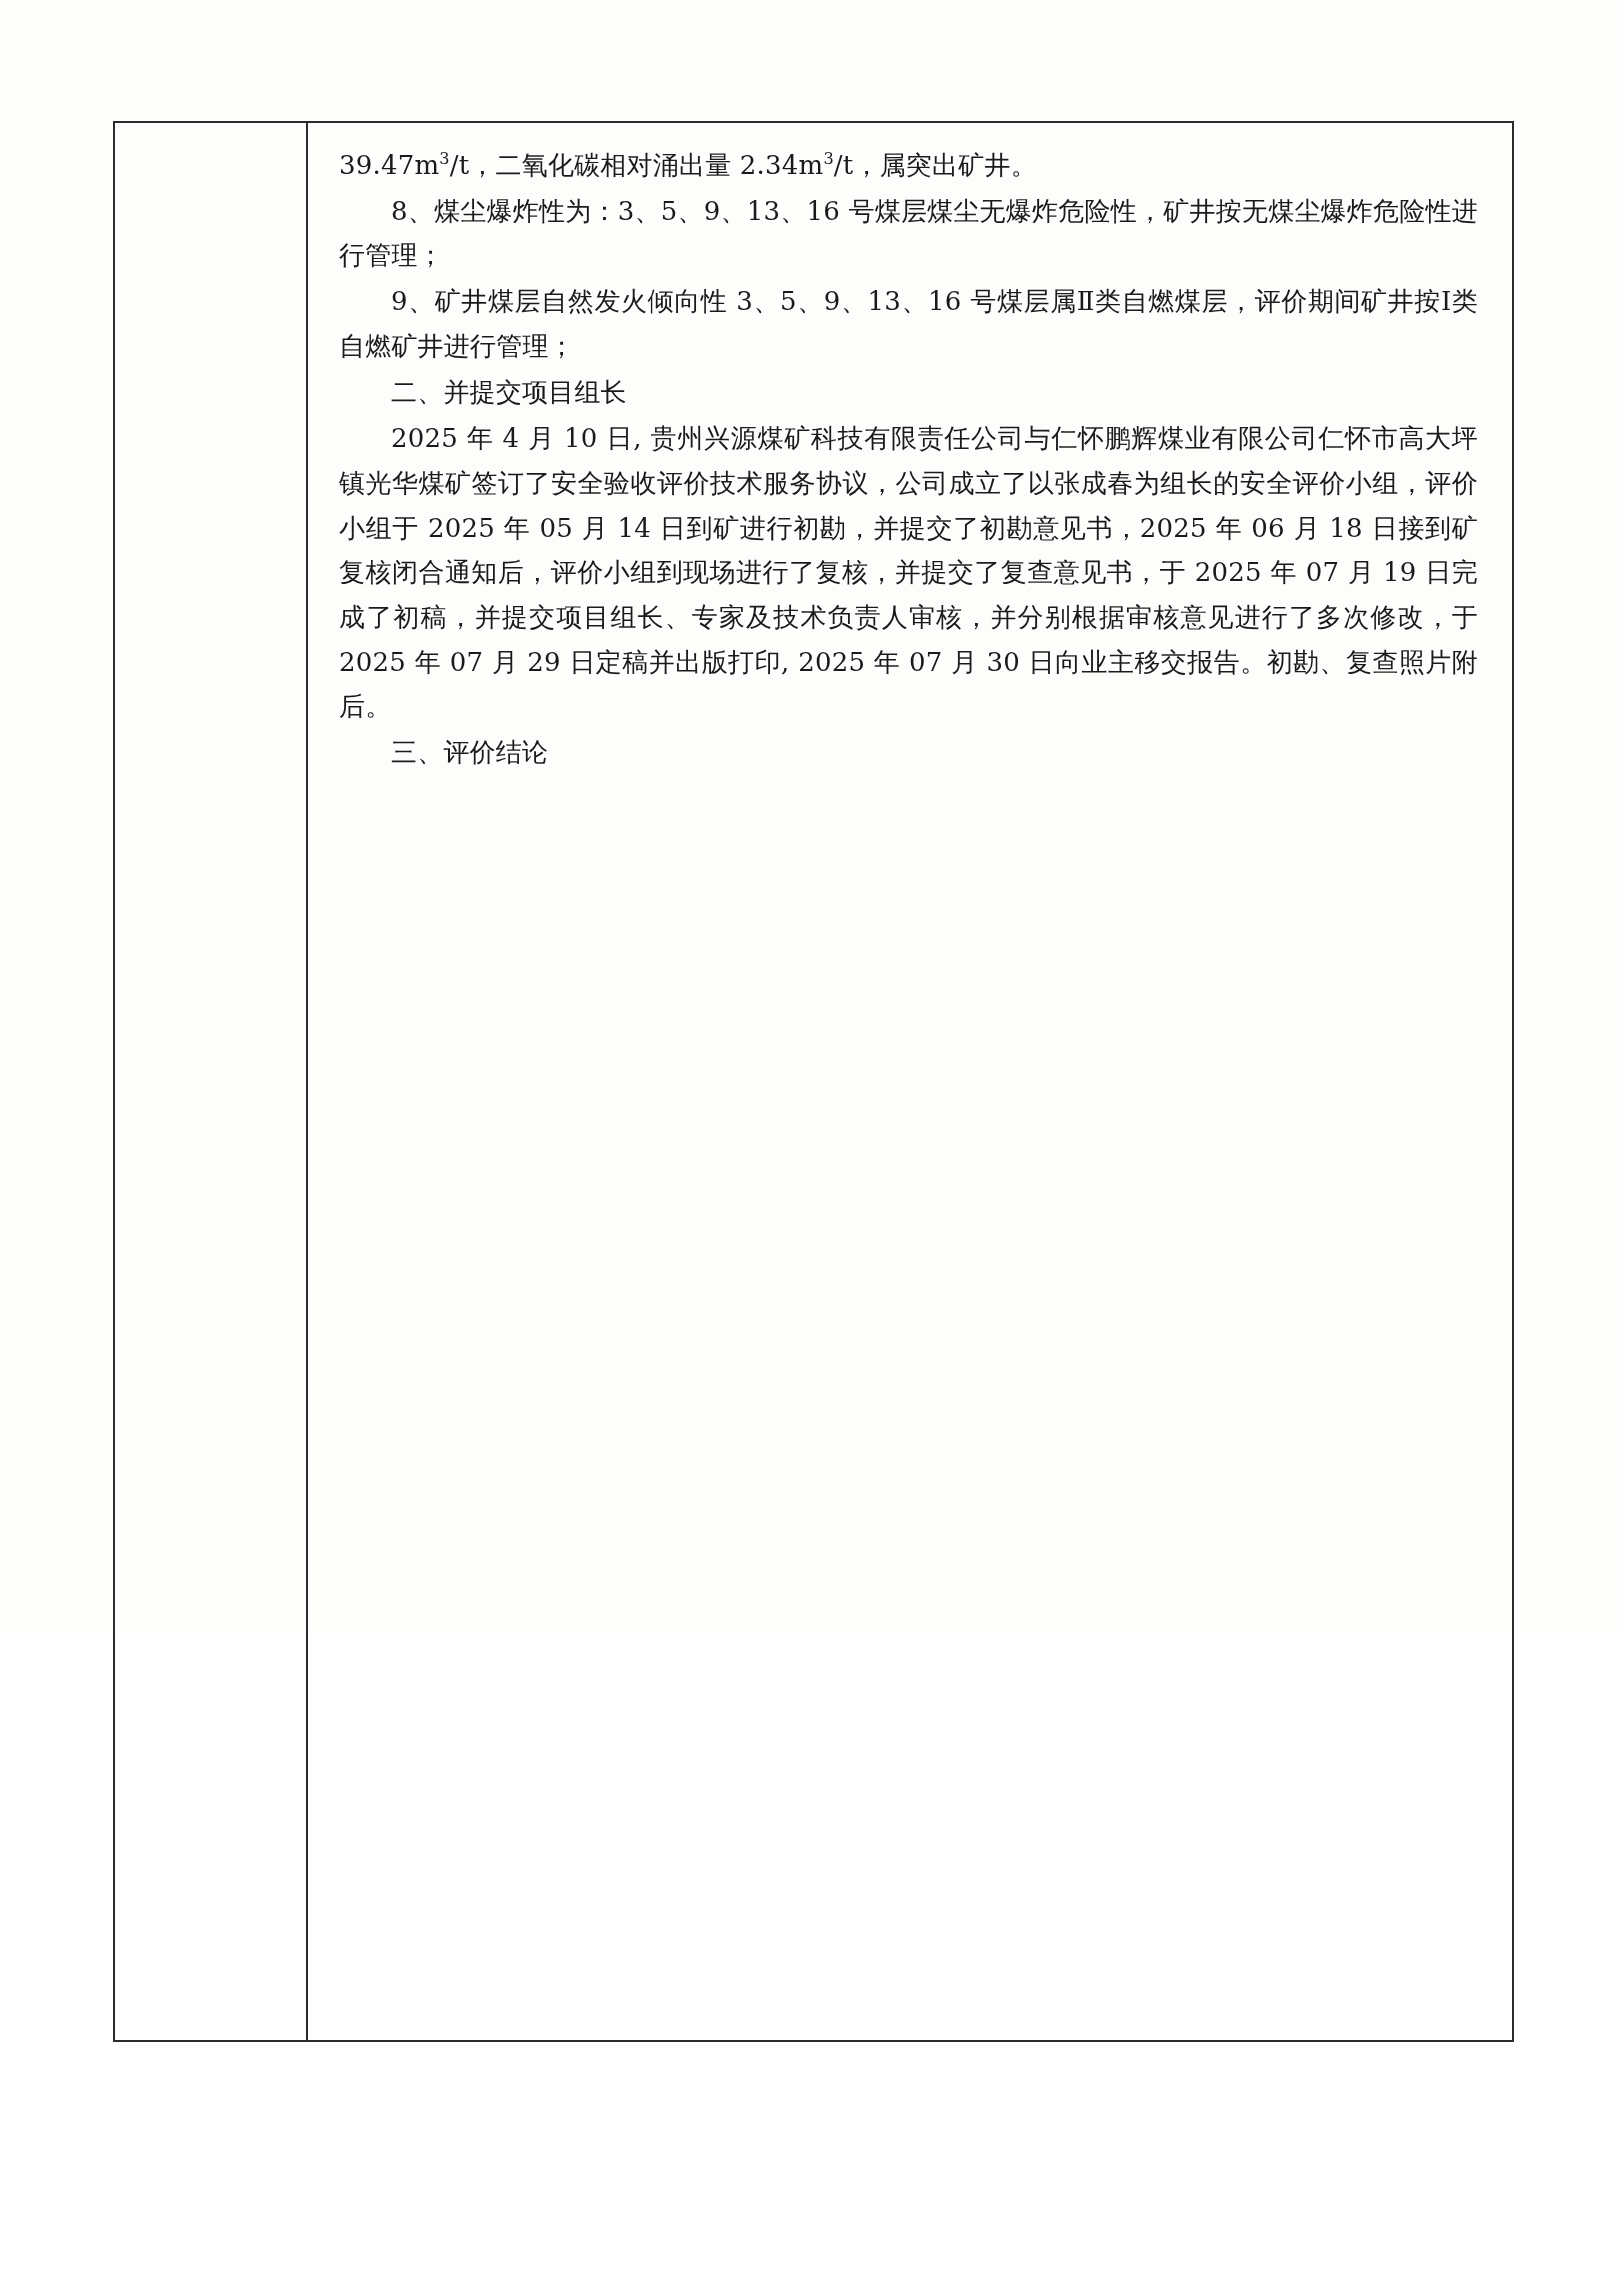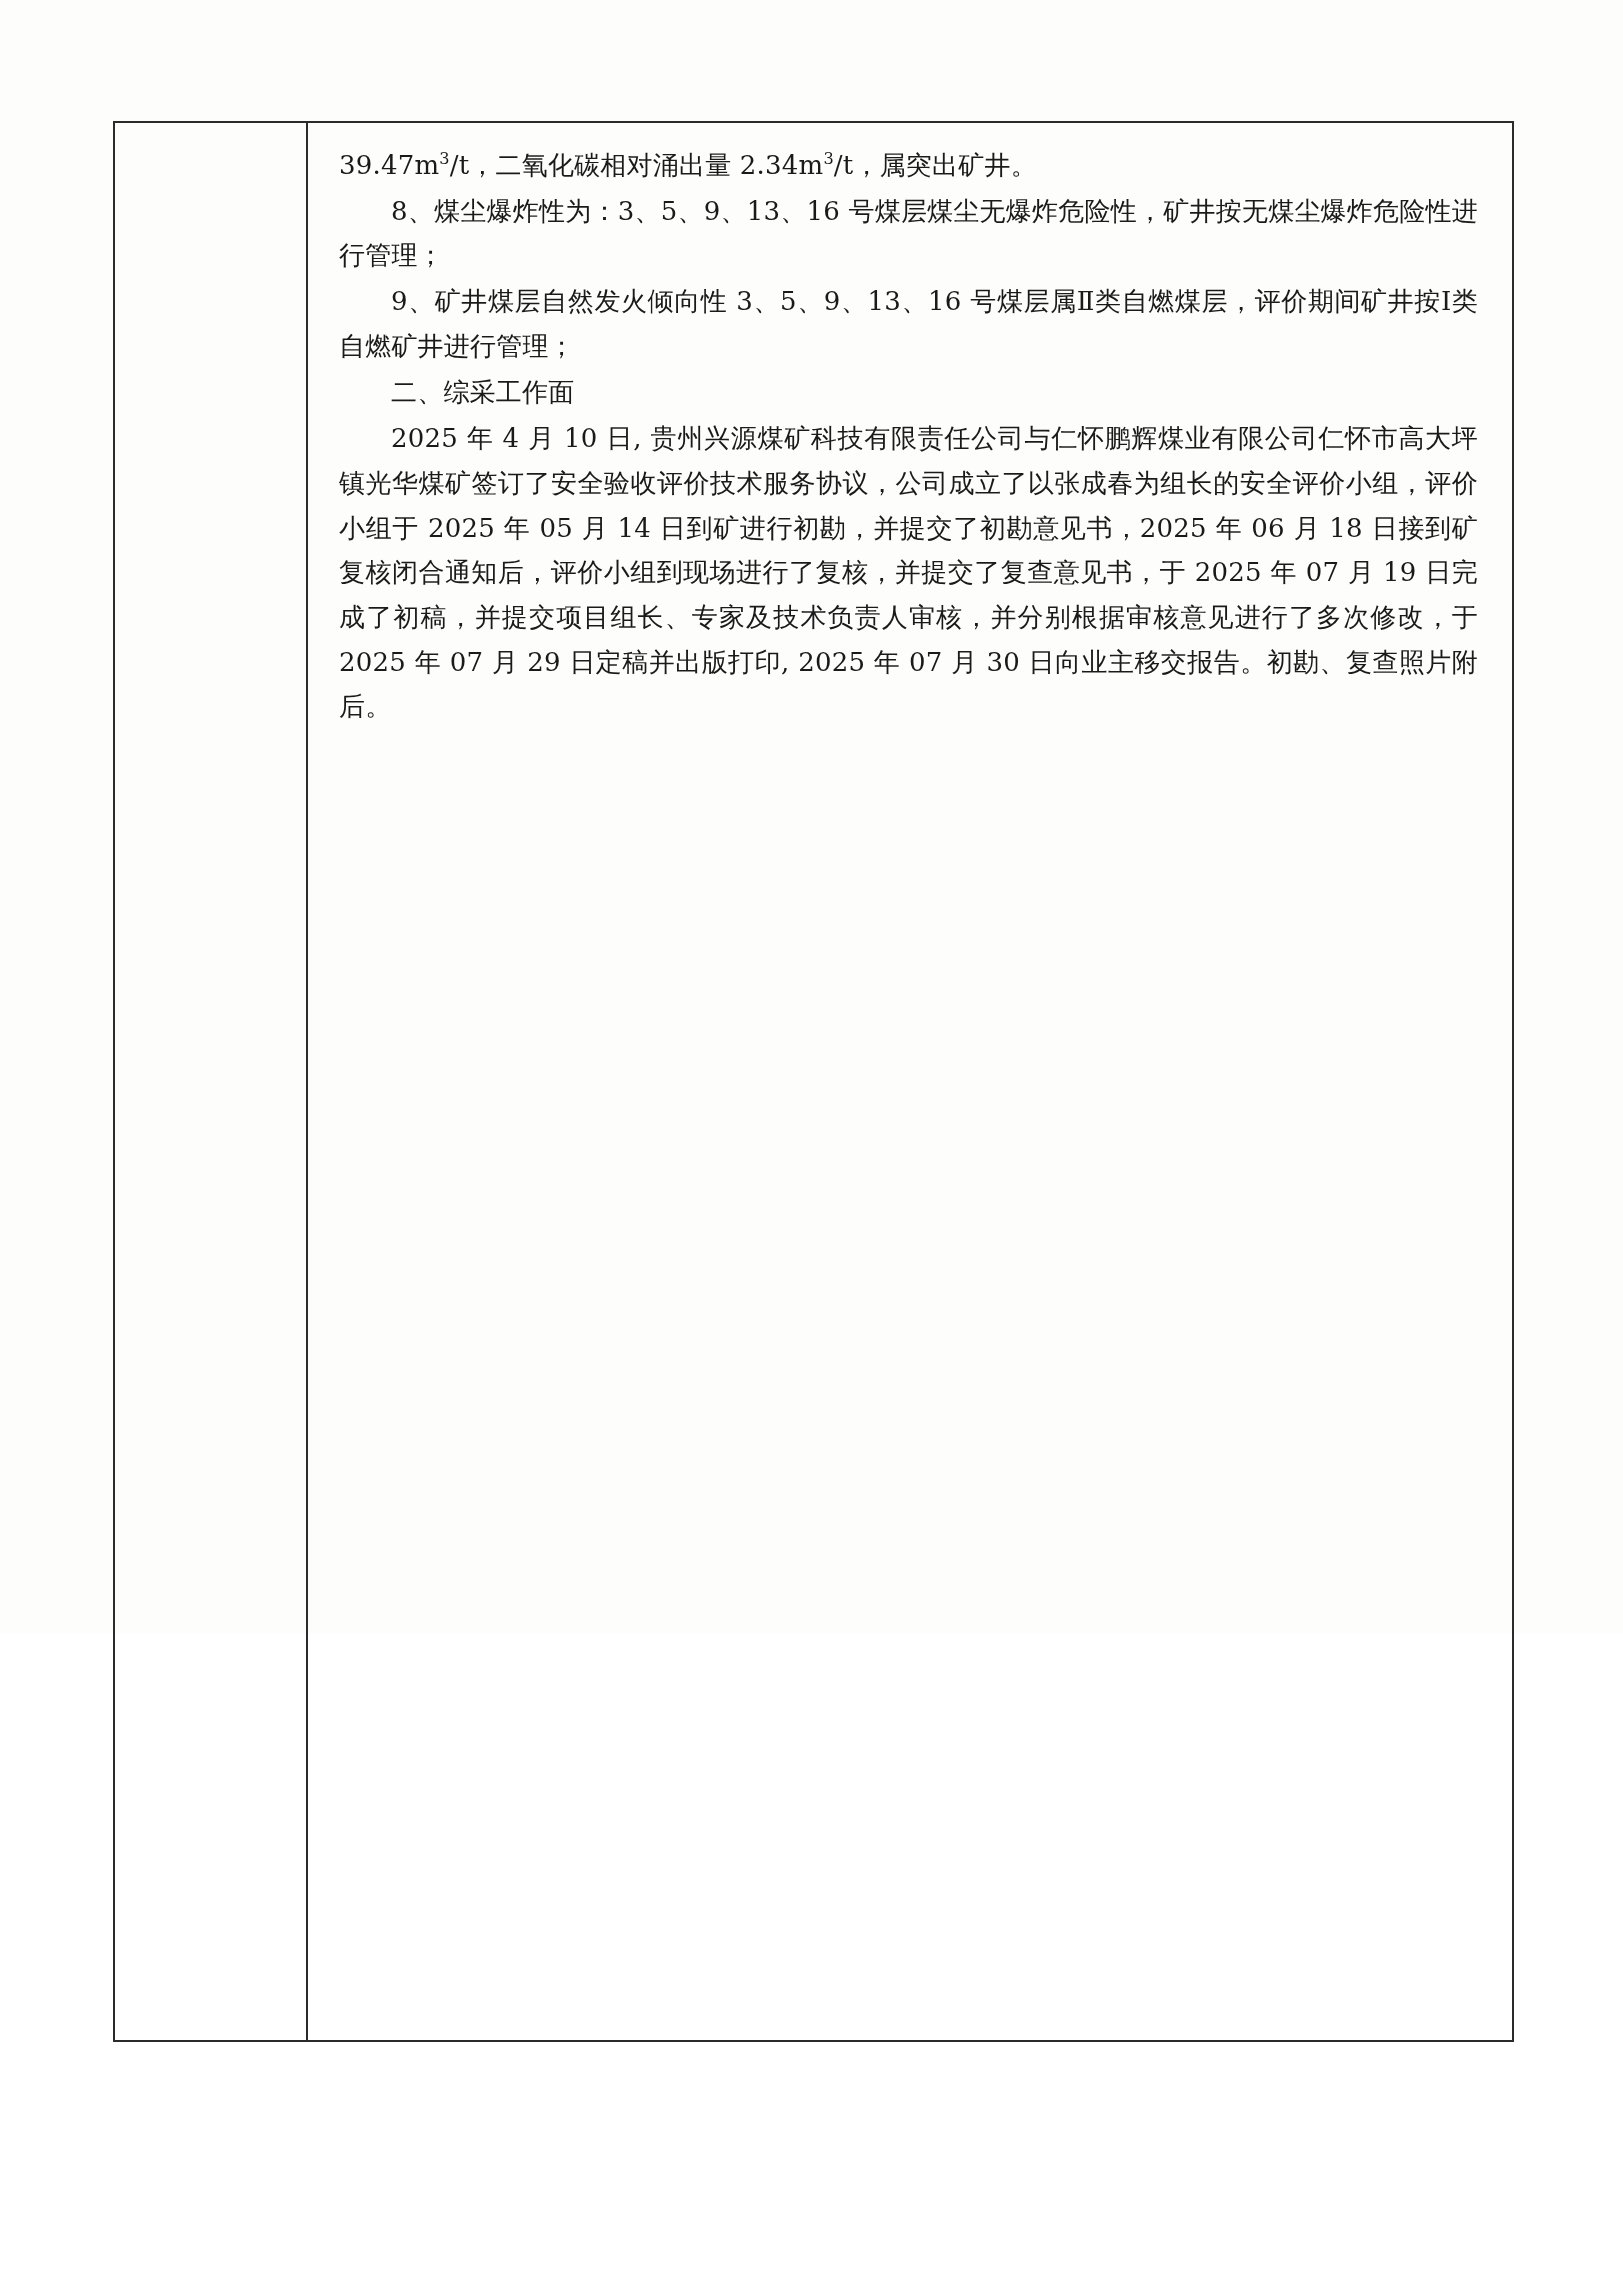--- a/index.html
+++ b/index.html
@@ -94,22 +94,23 @@
 
       <p class="para noindent">39.47m<sup>3</sup>/t，二氧化碳相对涌出量 2.34m<sup>3</sup>/t，属突出矿井。</p>
 
       <p class="para indent">8、煤尘爆炸性为：3、5、9、13、16 号煤层煤尘无爆炸危险性，矿井按无煤尘爆炸危险性进行管理；</p>
 
       <p class="para indent">9、矿井煤层自然发火倾向性 3、5、9、13、16 号煤层属Ⅱ类自燃煤层，评价期间矿井按Ⅰ类自燃矿井进行管理；</p>
 
 
 
 
-      <p class="section-head">二、综采工作面</p>
+      <p class="section-head">二、并提交项目组长</p>
 
       <p class="para indent">2025 年 4 月 10 日, 贵州兴源煤矿科技有限责任公司与仁怀鹏辉煤业有限公司仁怀市高大坪镇光华煤矿签订了安全验收评价技术服务协议，公司成立了以张成春为组长的安全评价小组，评价小组于 2025 年 05 月 14 日到矿进行初勘，并提交了初勘意见书，2025 年 06 月 18 日接到矿复核闭合通知后，评价小组到现场进行了复核，并提交了复查意见书，于 2025 年 07 月 19 日完成了初稿，并提交项目组长、专家及技术负责人审核，并分别根据审核意见进行了多次修改，于 2025 年 07 月 29 日定稿并出版打印, 2025 年 07 月 30 日向业主移交报告。初勘、复查照片附后。</p>
 
+      <p class="section-head">三、评价结论</p>
 
 
     </div>
   </div>
 </div>
 
 
 </body></html>

